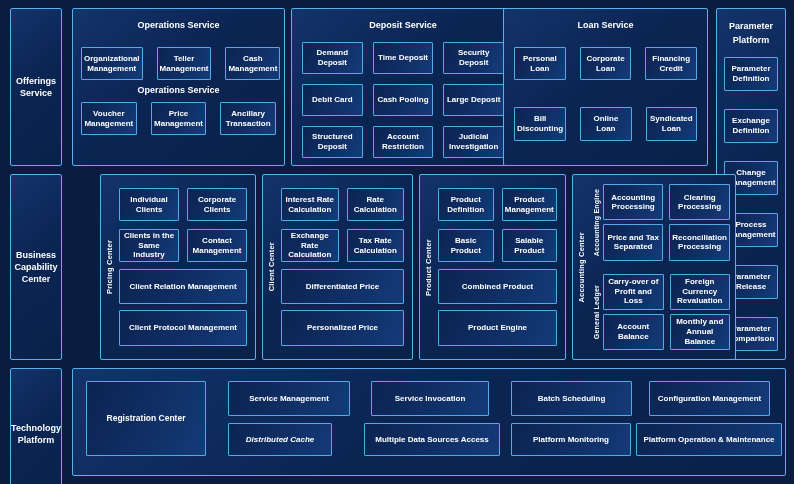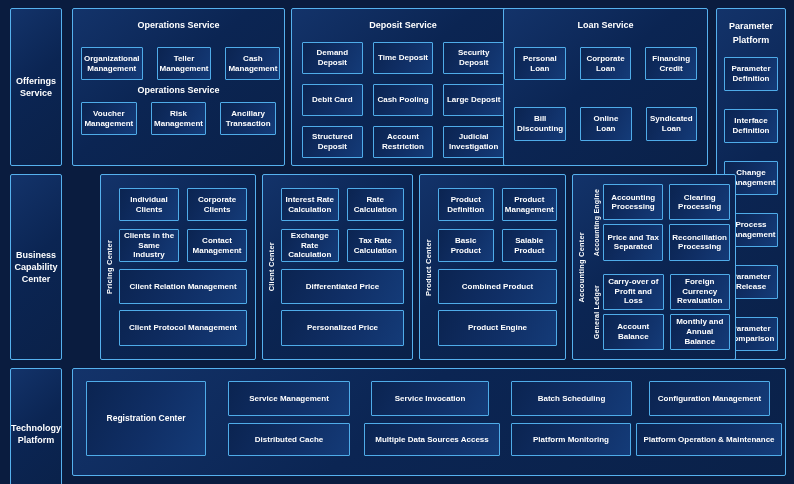--- a/index.html
+++ b/index.html
@@ -91,21 +91,21 @@
   .wide2 { height:40px; margin-top:6px; }
 
   .acct-content { flex:1; padding:9px 5px 9px 0; display:flex; flex-direction:column; gap:13px; }
   .acct-group { display:flex; flex:1; }
   .acct-grid { flex:1; display:grid; grid-template-columns:1fr 1fr; grid-template-rows:1fr 1fr; gap:4px 6px; }
   .acct-grid .bx { height:auto; }
 
   #panel-technology .bx { position:absolute; }
   #t-reg { left:13px;  top:12px; width:120px; height:75px; font-size:8.5px; }
   #t-sm  { left:155px; top:12px; width:122px; height:35px; }
-  #t-dc  { left:155px; top:54px; width:122px; height:33px; }
+  #t-dc  { left:155px; top:54px; width:104px; height:33px;font-style:italic; }
   #t-si  { left:298px; top:12px; width:118px; height:35px; }
   #t-md  { left:291px; top:54px; width:136px; height:33px; }
   #t-bs  { left:438px; top:12px; width:121px; height:35px; }
   #t-pm  { left:438px; top:54px; width:120px; height:33px; }
   #t-cm  { left:576px; top:12px; width:121px; height:35px; }
   #t-pom { left:563px; top:54px; width:146px; height:33px; }
 </style>
 </head>
 <body>
 
@@ -116,21 +116,21 @@
 <div class="panel" id="panel-operations">
   <div class="title">Operations Service</div>
   <div class="row3 row-a">
     <div class="bx">Organizational Management</div>
     <div class="bx">Teller Management</div>
     <div class="bx">Cash Management</div>
   </div>
   <div class="title subtitle">Operations Service</div>
   <div class="row3 row-b">
     <div class="bx">Voucher Management</div>
-    <div class="bx">Risk Management</div>
+    <div class="bx">Price Management</div>
     <div class="bx">Ancillary Transaction</div>
   </div>
 </div>
 
 <div class="panel" id="panel-deposit">
   <div class="title">Deposit Service</div>
   <div class="grid33">
     <div class="bx">Demand Deposit</div>
     <div class="bx">Time Deposit</div>
     <div class="bx">Security Deposit</div>
@@ -154,21 +154,21 @@
     <div class="bx">Bill Discounting</div>
     <div class="bx">Online Loan</div>
     <div class="bx">Syndicated Loan</div>
   </div>
 </div>
 
 <div class="panel" id="panel-parameter">
   <div class="title">Parameter Platform</div>
   <div class="plist">
     <div class="bx">Parameter Definition</div>
-    <div class="bx">Interface Definition</div>
+    <div class="bx">Exchange Definition</div>
     <div class="bx">Change Management</div>
     <div class="bx">Process Management</div>
     <div class="bx">Parameter Release</div>
     <div class="bx">Parameter Comparison</div>
   </div>
 </div>
 
 <div class="panel mid" id="panel-pricing">
   <div class="vlabel">
       <span>Pricing Center</span>

